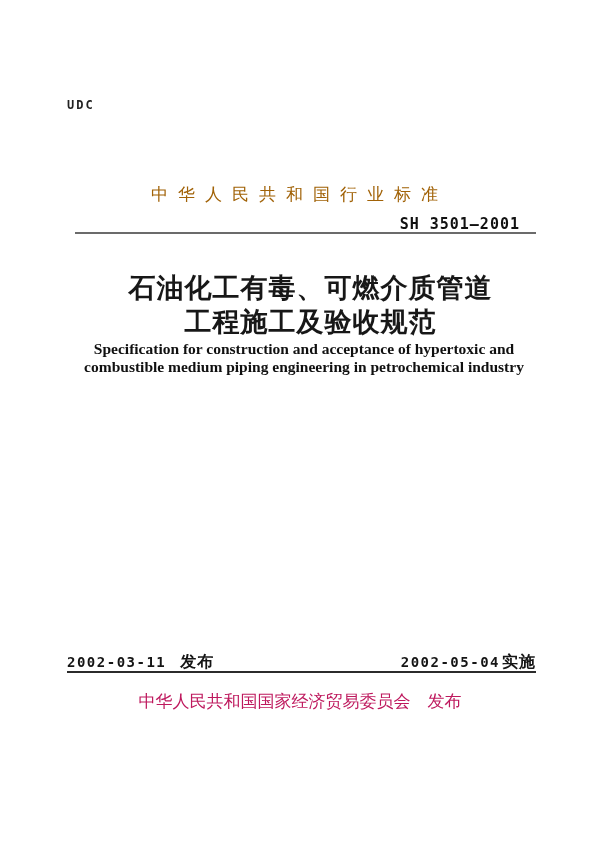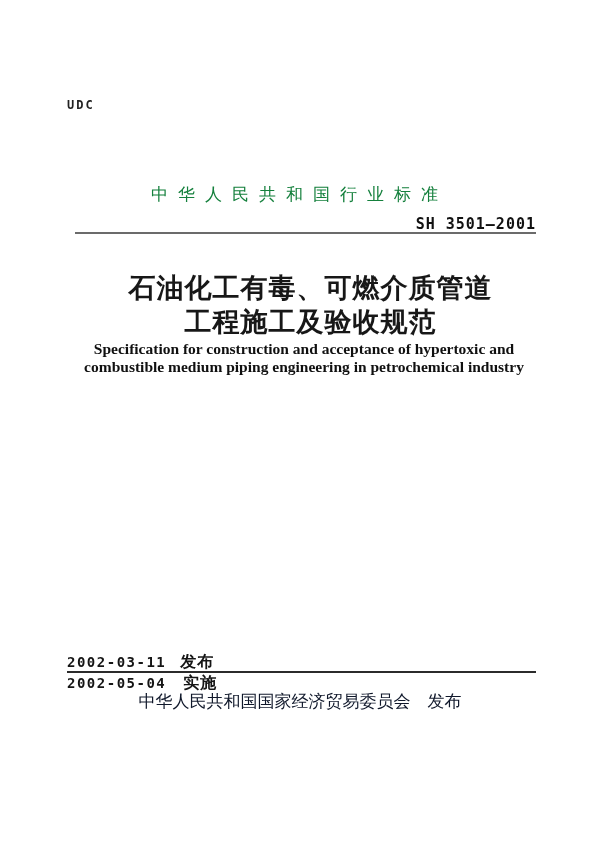--- a/index.html
+++ b/index.html
@@ -28,25 +28,25 @@
   }
   .std-category {
     position: absolute;
     left: 0;
     right: 11px;
     top: 183px;
     text-align: center;
     font-size: 17px;
     letter-spacing: 10px;
     text-indent: 10px;
-    color: #15803d;
+    color: #a16207;
   }
   .std-number {
     position: absolute;
-    right: 64px;
+    right: 80px;
     top: 215px;
     font-family: "DejaVu Sans Mono", monospace;
     font-weight: bold;
     font-size: 15px;
     letter-spacing: 1px;
     color: #111;
     white-space: nowrap;
     text-align: right;
   }
   .rule-top {
@@ -98,51 +98,50 @@
     top: 652px;
     display: flex;
     justify-content: space-between;
     align-items: baseline;
     font-family: "DejaVu Sans Mono", monospace;
     font-weight: bold;
     font-size: 14px;
     letter-spacing: 1.5px;
     color: #151515;
     white-space: nowrap;
-    flex-direction: column;
   }
   .date-row .cn-label {
     font-family: "Liberation Serif", serif;
     font-size: 16px;
     letter-spacing: 1px;
     font-weight: 600;
   }
   .date-row .gap {
     margin-left: 14px;
   }
   .date-row .tight {
-    margin-left: 17px;
+    margin-left: 2px;
     text-align: center;
   }
   .rule-bottom {
     position: absolute;
     left: 67px;
     right: 64px;
     top: 671px;
     height: 2px;
     background: #2b2b2b;
   }
   .publisher {
     position: absolute;
     left: 0;
     right: 0;
     top: 690px;
     text-align: center;
     font-size: 17px;
-    color: #0f172a;
+    color: #be185d;
     white-space: pre;
   }
   .page-num {
     position: absolute;
     left: 520px;
     top: 783px;
     font-size: 11px;
     color: #8a8a8a;
   }
 </style>

